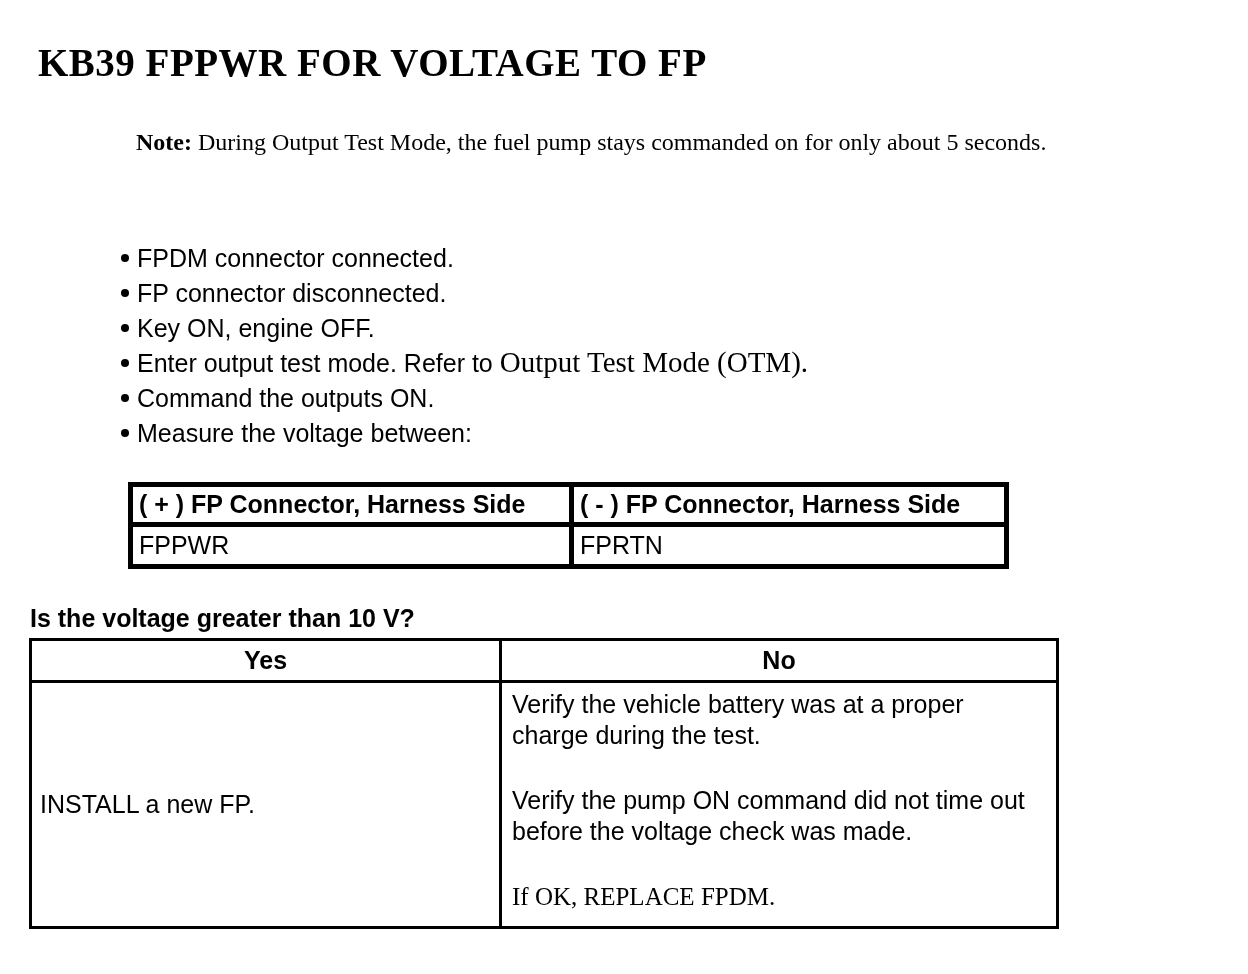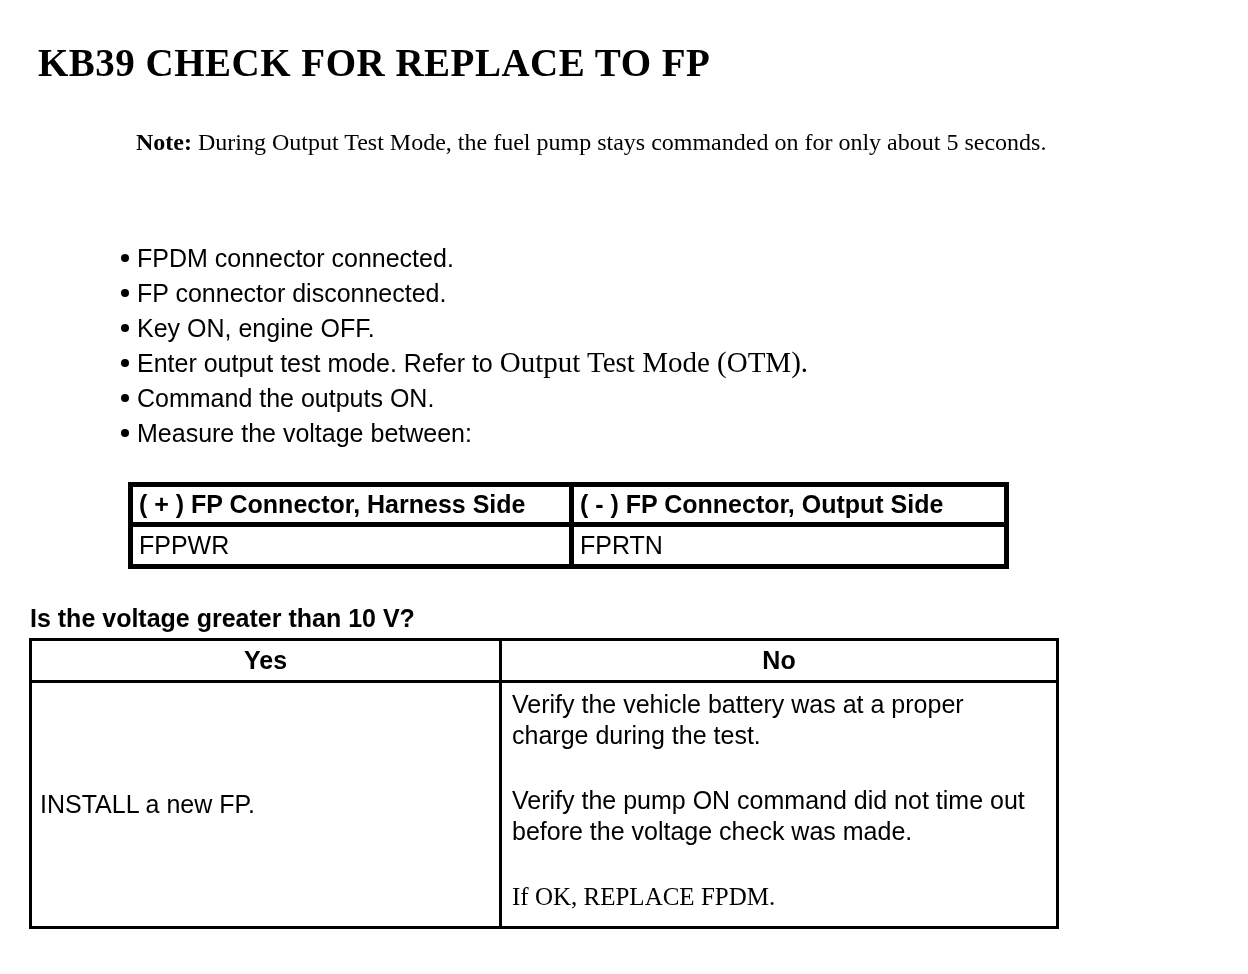--- a/index.html
+++ b/index.html
@@ -119,21 +119,21 @@
   td.no-cell { vertical-align: top; }
   .no-cell p {
     line-height: 31px;
     margin-bottom: 34px;
   }
   .no-cell p:last-child { margin-bottom: 8px; font-family: Liberation Serif, serif; }
 </style>
 </head>
 <body>
 
-<h1 class="page-title">KB39 CHECK FOR REPLACE TO FP</h1>
+<h1 class="page-title">KB39 FPPWR FOR VOLTAGE TO FP</h1>
 
 <p class="note"><b>Note:</b><span> During Output Test Mode, the fuel pump stays commanded on for only about 5 seconds.</span></p>
 
 <div class="bullets">
   <div class="bullet">
     <span class="dot"></span><span>FPDM connector connected.</span><span class="ref"></span><span></span>
   </div>
   <div class="bullet">
     <span class="dot"></span><span>FP connector disconnected.</span><span class="ref"></span><span></span>
   </div>
@@ -148,21 +148,21 @@
   </div>
   <div class="bullet">
     <span class="dot"></span><span>Measure the voltage between:</span><span class="ref"></span><span></span>
   </div>
 </div>
 
 <table class="meas-table">
   <tbody>
       <tr>
     <th class="meas-col1">( + ) FP Connector, Harness Side</th>
-    <th class="meas-col2">( - ) FP Connector, Output Side</th>
+    <th class="meas-col2">( - ) FP Connector, Harness Side</th>
   </tr>
   <tr>
     <td>FPPWR</td>
     <td>FPRTN</td>
   </tr>
 </tbody>
   </table>
 
 <div class="question">Is the voltage greater than 10 V?</div>
 

